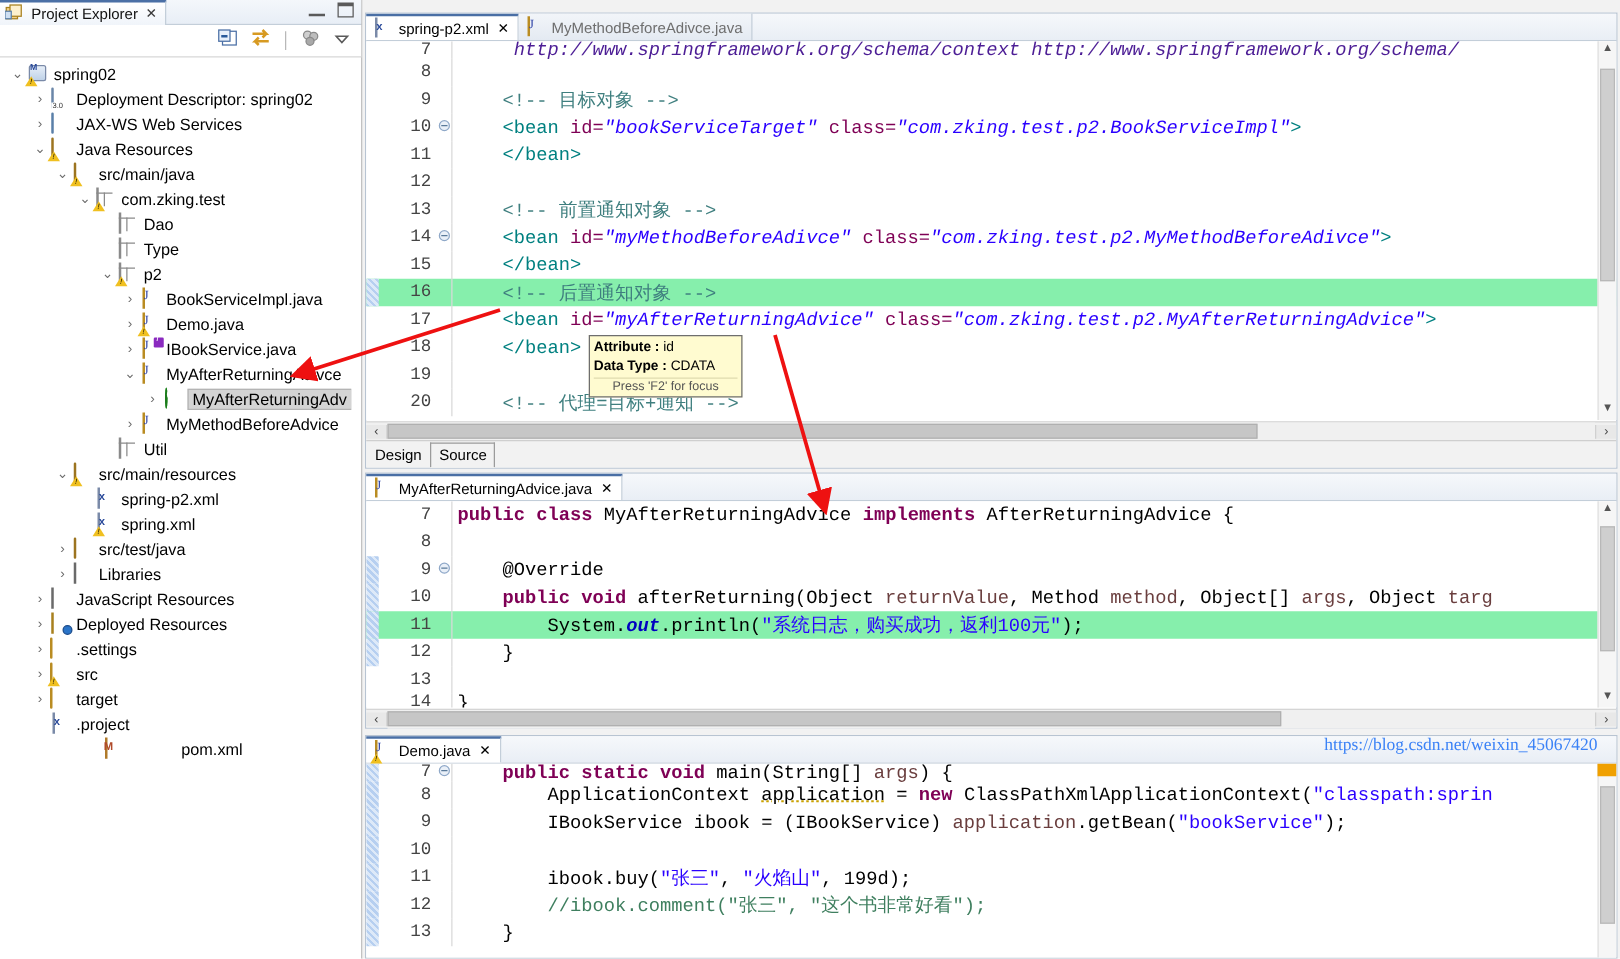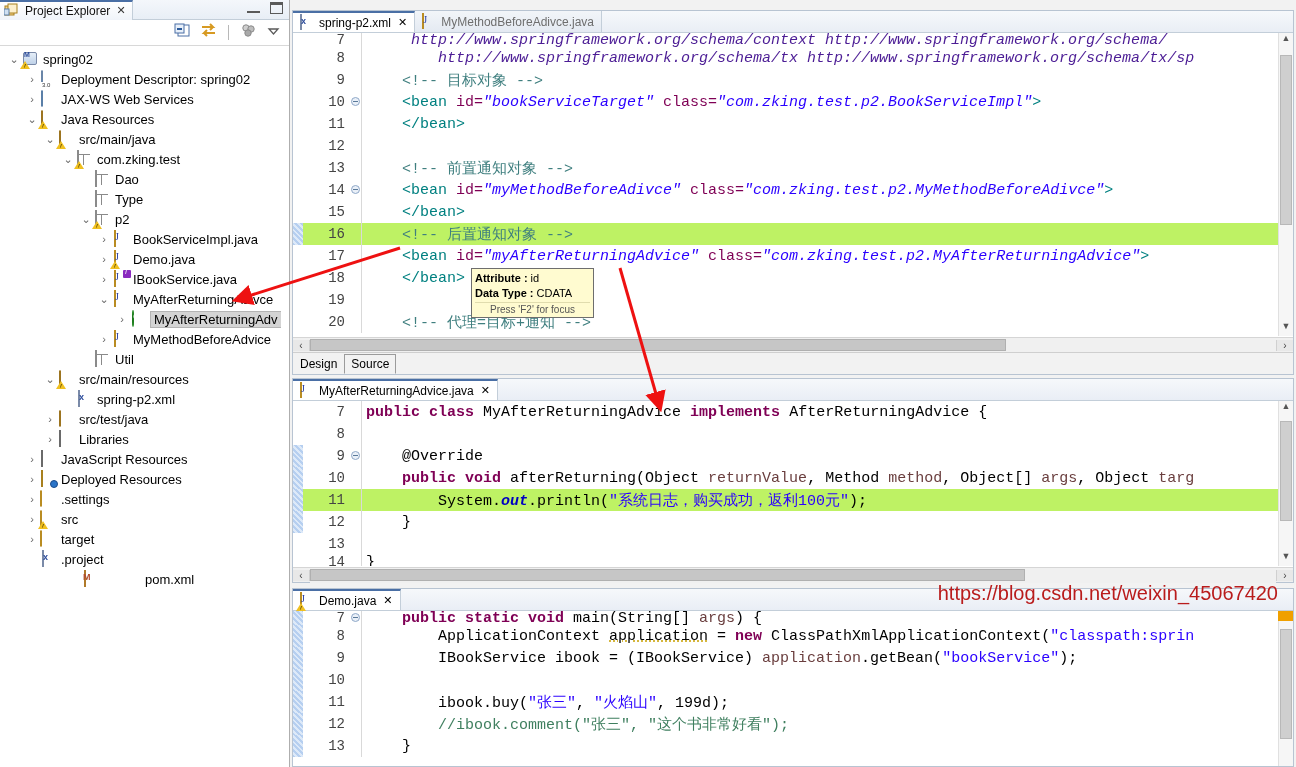--- a/index.html
+++ b/index.html
@@ -155,21 +155,21 @@
     background: #ffffff;
     overflow: hidden;
   }
 
   .cline {
     position: relative;
     height: 22px;
     display: flex; align-items: center;
     white-space: pre;
   }
-  .cline.hl { background: #bef264; }
+  .cline.hl { background: #86efac; }
   .lno {
     width: 46px; min-width: 46px;
     text-align: right; padding-right: 4px;
     color: #444; font-size: 14px;
     font-family: "Liberation Mono", monospace;
   }
   .fold {
     width: 12px; min-width:12px; text-align:center;
     font-size:10px; color:#7f7f7f;
   }
@@ -246,22 +246,22 @@
   #tooltip .tt-hint {
     text-align:center; color:#555; font-size:10px;
     border-top:1px solid #e0dcae; margin-top:1px; padding:1px 0 2px 0;
   }
 
   
   #overlay { position:absolute; left:0; top:0; width:1296px; height:767px; pointer-events:none; z-index: 60; }
 
   #watermark {
     position:absolute; right: 18px; bottom: 10px;
-    font-size: 20px; color: #b91c1c;
-    font-family: Liberation Sans, sans-serif;
+    font-size: 14px; color: #3b82f6;
+    font-family: Liberation Serif, serif;
     z-index: 50;
   }
 </style>
 </head>
 <body>
 
 <div id="app">
 
   <div id="explorer">
 
@@ -400,20 +400,25 @@
         <div class="row" style="padding-left: 42px;">
           <span class="tw">⌄</span>
           <span class="ico"><span class="ic-srcfolder"></span><i class="warnbadge"></i></span>
           <span class="lbl">src/main/resources</span>
         </div>
         <div class="row" style="padding-left: 60px;">
           <span class="tw none"></span>
           <span class="ico"><span class="ic-xml"></span></span>
           <span class="lbl">spring-p2.xml</span>
         </div>
+        <div class="row" style="padding-left: 60px;">
+          <span class="tw none"></span>
+          <span class="ico"><span class="ic-xml"></span><i class="warnbadge"></i></span>
+          <span class="lbl">spring.xml</span>
+        </div>
         <div class="row" style="padding-left: 42px;">
           <span class="tw">›</span>
           <span class="ico"><span class="ic-srcfolder"></span></span>
           <span class="lbl">src/test/java</span>
         </div>
         <div class="row" style="padding-left: 42px;">
           <span class="tw">›</span>
           <span class="ico"><span class="ic-books"></span></span>
           <span class="lbl">Libraries</span>
         </div>
@@ -464,21 +469,21 @@
             <span class="tl">spring-p2.xml</span>
             <span class="xc">✕</span>
           </div>
           <div class="ed-tab">
             <span class="ico"><span class="ic-java"></span></span>
             <span class="tl">MyMethodBeforeAdivce.java</span>
           </div>
         </div>
       <div class="code-area" id="xml-code" style="position:absolute;top:22px;left:0;right:0;bottom:38px;">
           <div class="cline" style="height: 14px;"><span style="width: 10px; min-width: 10px; align-self: stretch;"></span><span class="lno">7</span><span class="fold"></span><span class="csep"></span><span class="ctext"><span class="x-url">     http://www.springframework.org/schema/context http://www.springframework.org/schema/</span></span></div>
-          <div class="cline"><span style="width: 10px; min-width: 10px; align-self: stretch;"></span><span class="lno">8</span><span class="fold"></span><span class="csep"></span><span class="ctext"><span class="x-url">        http://www.springframework.org/schema/tx http://www.springframework.org/schema/tx/sp</span></span></div>
+          <div class="cline"><span style="width: 10px; min-width: 10px; align-self: stretch;"></span><span class="lno">8</span><span class="fold"></span><span class="csep"></span></div>
           <div class="cline"><span style="width: 10px; min-width: 10px; align-self: stretch;"></span><span class="lno">9</span><span class="fold"></span><span class="csep"></span><span class="ctext"><span class="x-cmt">    &lt;!-- 目标对象 --&gt;</span></span></div>
           <div class="cline"><span style="width: 10px; min-width: 10px; align-self: stretch;"></span><span class="lno">10</span><span class="fold"><span class="circ"></span></span><span class="csep"></span><span class="ctext"><span class="x-tag">    &lt;bean </span><span class="x-attr">id=</span><span class="x-val">"bookServiceTarget"</span><span class="x-attr"> class=</span><span class="x-val">"com.zking.test.p2.BookServiceImpl"</span><span class="x-tag">&gt;</span></span></div>
           <div class="cline"><span style="width: 10px; min-width: 10px; align-self: stretch;"></span><span class="lno">11</span><span class="fold"></span><span class="csep"></span><span class="ctext"><span class="x-tag">    &lt;/bean&gt;</span></span></div>
           <div class="cline"><span style="width: 10px; min-width: 10px; align-self: stretch;"></span><span class="lno">12</span><span class="fold"></span><span class="csep"></span><span class="ctext"></span></div>
           <div class="cline"><span style="width: 10px; min-width: 10px; align-self: stretch;"></span><span class="lno">13</span><span class="fold"></span><span class="csep"></span><span class="ctext"><span class="x-cmt">    &lt;!-- 前置通知对象 --&gt;</span></span></div>
           <div class="cline"><span style="width: 10px; min-width: 10px; align-self: stretch;"></span><span class="lno">14</span><span class="fold"><span class="circ"></span></span><span class="csep"></span><span class="ctext"><span class="x-tag">    &lt;bean </span><span class="x-attr">id=</span><span class="x-val">"myMethodBeforeAdivce"</span><span class="x-attr"> class=</span><span class="x-val">"com.zking.test.p2.MyMethodBeforeAdivce"</span><span class="x-tag">&gt;</span></span></div>
           <div class="cline"><span style="width: 10px; min-width: 10px; align-self: stretch;"></span><span class="lno">15</span><span class="fold"></span><span class="csep"></span><span class="ctext"><span class="x-tag">    &lt;/bean&gt;</span></span></div>
           <div class="cline hl"><span style="width: 10px; min-width: 10px; align-self: stretch; background: repeating-linear-gradient(45deg, rgb(182, 207, 240) 0px, rgb(182, 207, 240) 2px, rgb(221, 233, 248) 2px, rgb(221, 233, 248) 4px);"></span><span class="lno">16</span><span class="fold"></span><span class="csep"></span><span class="ctext"><span class="x-cmt">    &lt;!-- 后置通知对象 --&gt;</span></span></div>
           <div class="cline"><span style="width: 10px; min-width: 10px; align-self: stretch;"></span><span class="lno">17</span><span class="fold"></span><span class="csep"></span><span class="ctext"><span class="x-tag">    &lt;bean </span><span class="x-attr">id=</span><span class="x-val">"myAfterReturningAdvice"</span><span class="x-attr"> class=</span><span class="x-val">"com.zking.test.p2.MyAfterReturningAdvice"</span><span class="x-tag">&gt;</span></span></div>
           <div class="cline"><span style="width: 10px; min-width: 10px; align-self: stretch;"></span><span class="lno">18</span><span class="fold"></span><span class="csep"></span><span class="ctext"><span class="x-tag">    &lt;/bean&gt;</span></span></div>

